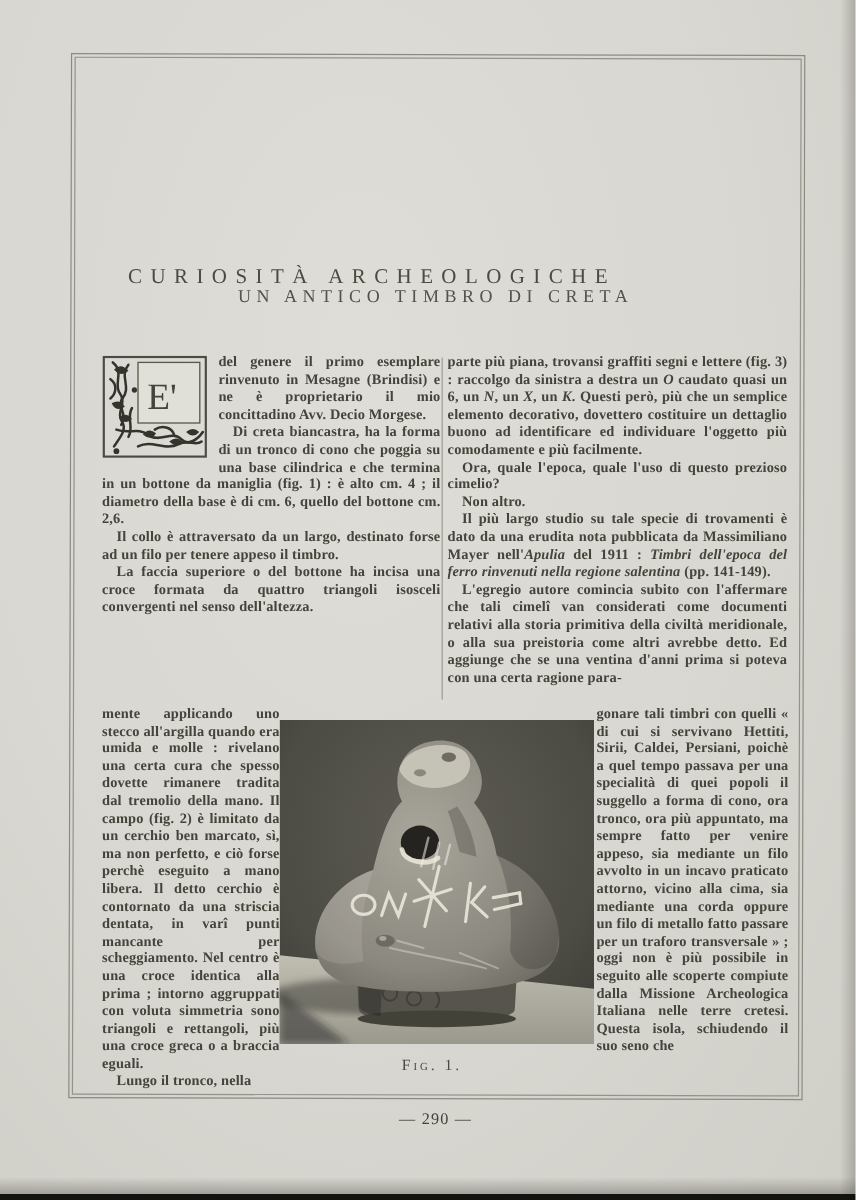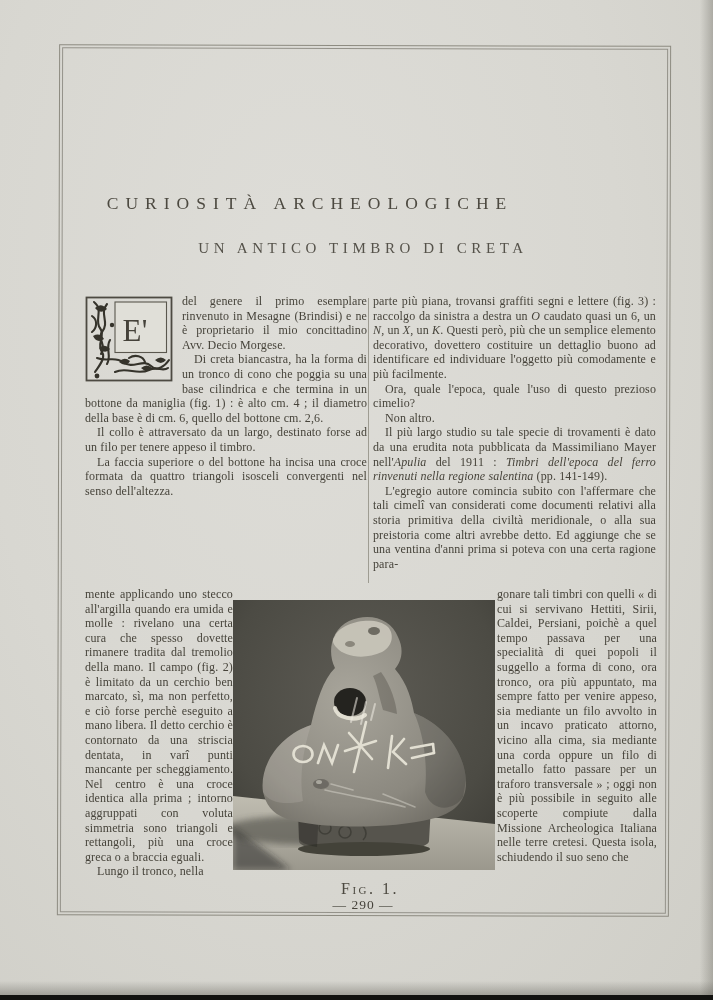--- a/index.html
+++ b/index.html
@@ -12,44 +12,44 @@
   .edge-right{position:absolute;right:0;top:0;width:13px;height:100%;
     background:linear-gradient(to right, rgba(90,88,80,0), rgba(80,78,70,.30));}
   .edge-bottom-shade{position:absolute;left:0;bottom:5px;width:100%;height:14px;
     background:linear-gradient(to bottom, rgba(80,78,70,0), rgba(70,68,60,.35));}
   .edge-bottom{position:absolute;left:0;bottom:0;width:100%;height:5px;background:#121210;}
 
   .frame{position:absolute;left:58px;top:45px;width:610px;height:869px;
     border:1px solid #8d8b81;transform:rotate(.15deg);}
   .frame-inner{position:absolute;inset:2px;border:1px solid #94928a;}
 
-  .title{position:absolute;left:58px;width:504px;top:193px;text-align:center;
+  .title{position:absolute;left:58px;width:504px;top:220px;text-align:center;
     font-size:17.5px;letter-spacing:7px;color:#4c4940;white-space:nowrap;}
   .subtitle{position:absolute;left:58px;width:610px;top:240px;text-align:center;
     font-size:15px;letter-spacing:4.6px;color:#55524a;white-space:nowrap;}
 
   .col{position:absolute;text-align:justify;font-size:12px;line-height:14.6px;
     overflow:hidden;letter-spacing:.12px;color:#46433a;}
-  .col p{margin:0;text-indent:12px;}
+  .col p{margin:0;text-indent:12px;font-weight:bold;}
   .col p.noindent{text-indent:0;}
   .ital{font-style:italic;}
 
   .colA{left:85px;top:294px;width:282px;height:293px;}
   .colB{left:85px;top:587px;width:148px;height:321px;}
   .colC{left:373px;top:294px;width:283px;height:293px;}
   .colD{left:497px;top:587px;width:160px;height:321px;}
 
   .divider{position:absolute;left:368px;top:298px;width:1px;height:285px;background:#9e9c92;}
 
   .dropcap{float:left;width:88px;height:86px;margin:2px 9px 3px 0;}
 
   .photo{position:absolute;left:233px;top:600px;width:262px;height:270px;}
-  .caption{position:absolute;left:239px;width:262px;top:880px;text-align:center;
-    font-variant:small-caps;font-size:16px;letter-spacing:2.5px;color:#4c4940;}
-  .pagenum{position:absolute;left:58px;width:610px;top:897px;text-align:center;
+  .caption{position:absolute;left:229px;width:262px;top:880px;text-align:center;
+    font-variant:small-caps;font-size:13px;letter-spacing:2.5px;color:#4c4940;}
+  .pagenum{position:absolute;left:58px;width:610px;top:925px;text-align:center;
     font-size:13.5px;letter-spacing:1px;color:#45423a;}
 </style>
 </head>
 <body>
 
 <div class="frame">
   <div class="frame-inner"></div>
 </div>
 
 <div class="title">CURIOSITÀ ARCHEOLOGICHE</div>

